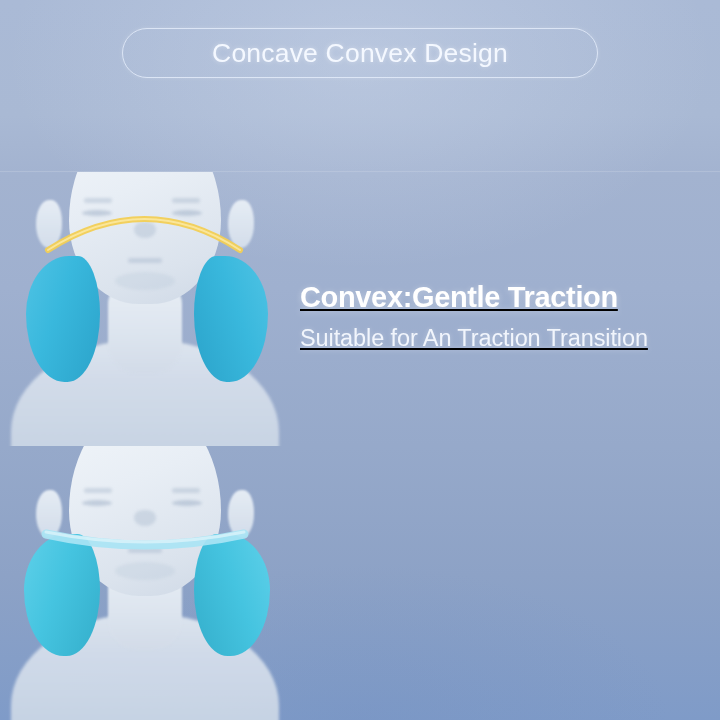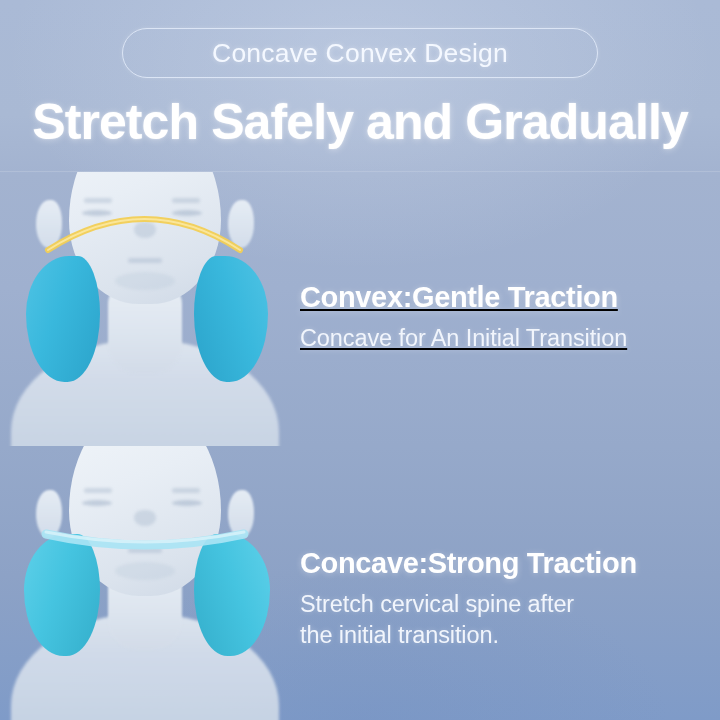--- a/index.html
+++ b/index.html
@@ -223,21 +223,20 @@
 <body>
 
 <div class="poster">
 
   <div class="header">
 
     <div class="badge">
       <span class="badge-text">Concave Convex Design</span>
     </div>
 
-    <div class="headline">Stretch Safely and Gradually</div>
   </div>
   <div class="seam"></div>
 
   <div class="panel" id="panel-convex">
 
     <div class="figure-wrap">
       <div class="figure-stage">
 
         <div class="bust"></div>
 
@@ -264,21 +263,21 @@
         <svg class="curve-svg" viewBox="0 0 290 274">
           <path d="M 48 78 Q 145 16 240 78" fill="none" stroke="#f2cf55" stroke-width="6" stroke-linecap="round" opacity="0.95"></path>
           <path d="M 48 78 Q 145 16 240 78" fill="none" stroke="#fdf0b4" stroke-width="2" stroke-linecap="round" opacity="0.7"></path>
         </svg>
       </div>
     </div>
 
     <div class="copy">
       <p class="copy-title">Convex:Gentle Traction</p>
       <p class="copy-sub">
-        <span>Concave for An Initial Transition</span>
+        <span>Suitable for An Traction Transition</span>
       </p>
     </div>
   </div>
 
   <div class="panel" id="panel-concave">
 
     <div class="figure-wrap">
       <div class="figure-stage">
 
         <div class="bust"></div>
@@ -303,22 +302,15 @@
         <div class="lobe right" style="right:20px; top:88px; width:76px; height:122px;
                     background:linear-gradient(250deg,#5ed0e9 0%,#45c4e0 44%,#34aecb 100%);"></div>
 
         <svg class="curve-svg" viewBox="0 0 290 274">
           <path d="M 46 88 Q 145 110 244 88" fill="none" stroke="#a9e4f4" stroke-width="9" stroke-linecap="round" opacity="0.92"></path>
           <path d="M 46 86 Q 145 106 244 86" fill="none" stroke="#ddf4fb" stroke-width="3" stroke-linecap="round" opacity="0.75"></path>
         </svg>
       </div>
     </div>
 
-    <div class="copy">
-      <p class="copy-title">Concave:Strong Traction</p>
-      <p class="copy-sub">
-        <span>Stretch cervical spine after</span>
-        <span>the initial transition.</span>
-      </p>
-    </div>
   </div>
 
 </div>
 
 </body></html>

